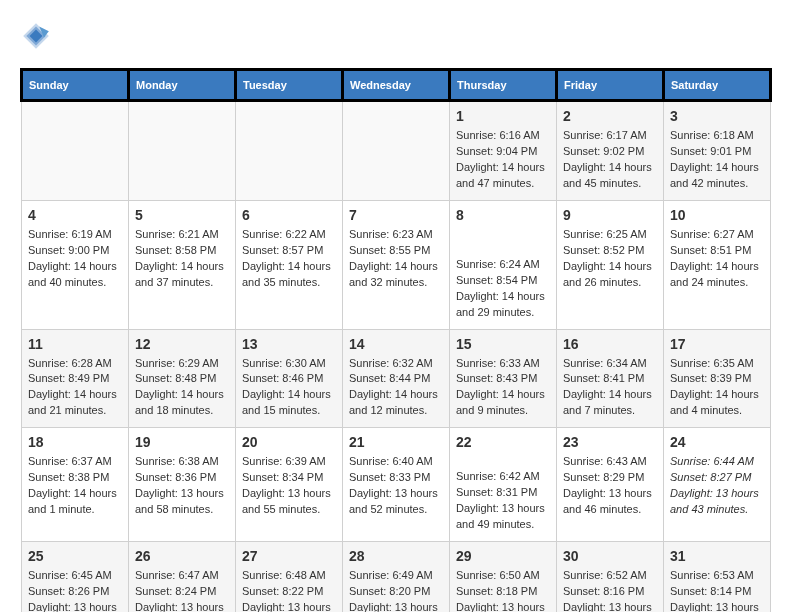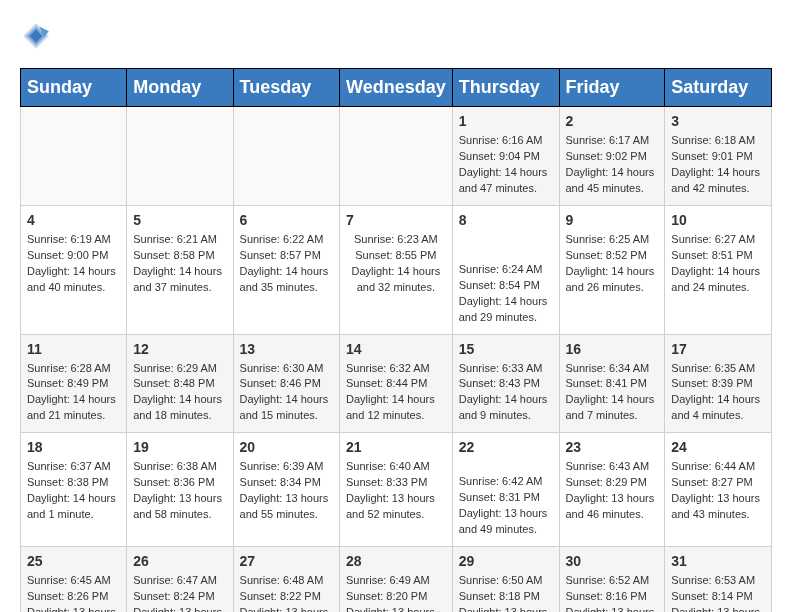--- a/index.html
+++ b/index.html
@@ -48,25 +48,25 @@
     }
     table {
       width: 100%;
       border-collapse: collapse;
     }
     thead tr {
       background-color: #3a7abf;
     }
     thead th {
       color: #fff;
-      font-size: 18px;
+      font-size: 11px;
       font-weight: bold;
       padding: 8px 6px;
       text-align: left;
-      border: 1px solid #000000;
+      border: 3px solid #000000;
     }
     tbody tr {
       vertical-align: top;
     }
     tbody td {
       border: 1px solid #d0d0d0;
       padding: 6px 6px 8px 6px;
       font-size: 11px;
       color: #333;
       min-height: 80px;
@@ -173,21 +173,21 @@
         </td>
         <td>
           <span class="day-number">6</span>
           <div class="day-info" style="white-space: pre-line;">Sunrise: 6:22 AM
 Sunset: 8:57 PM
 Daylight: 14 hours
 and 35 minutes.</div>
         </td>
         <td>
           <span class="day-number">7</span>
-          <div class="day-info" style="white-space: pre-line; text-align: center;">Sunrise: 6:23 AM
+          <div class="day-info" style="white-space: pre-line;">Sunrise: 6:23 AM
 Sunset: 8:55 PM
 Daylight: 14 hours
 and 32 minutes.</div>
         </td>
         <td>
           <span class="day-number">8</span>
           <div class="day-info" style="white-space: pre-line; margin-top: 34px;">Sunrise: 6:24 AM
 Sunset: 8:54 PM
 Daylight: 14 hours
 and 29 minutes.</div>
@@ -296,21 +296,21 @@
         </td>
         <td>
           <span class="day-number">23</span>
           <div class="day-info" style="white-space: pre-line;">Sunrise: 6:43 AM
 Sunset: 8:29 PM
 Daylight: 13 hours
 and 46 minutes.</div>
         </td>
         <td>
           <span class="day-number">24</span>
-          <div class="day-info" style="white-space: pre-line;">Sunrise: 6:44 AM
+          <div class="day-info" style="white-space: pre-line; font-style: italic;">Sunrise: 6:44 AM
 Sunset: 8:27 PM
 Daylight: 13 hours
 and 43 minutes.</div>
         </td>
       </tr>
       <tr>
         <td>
           <span class="day-number">25</span>
           <div class="day-info" style="white-space: pre-line;">Sunrise: 6:45 AM
 Sunset: 8:26 PM

